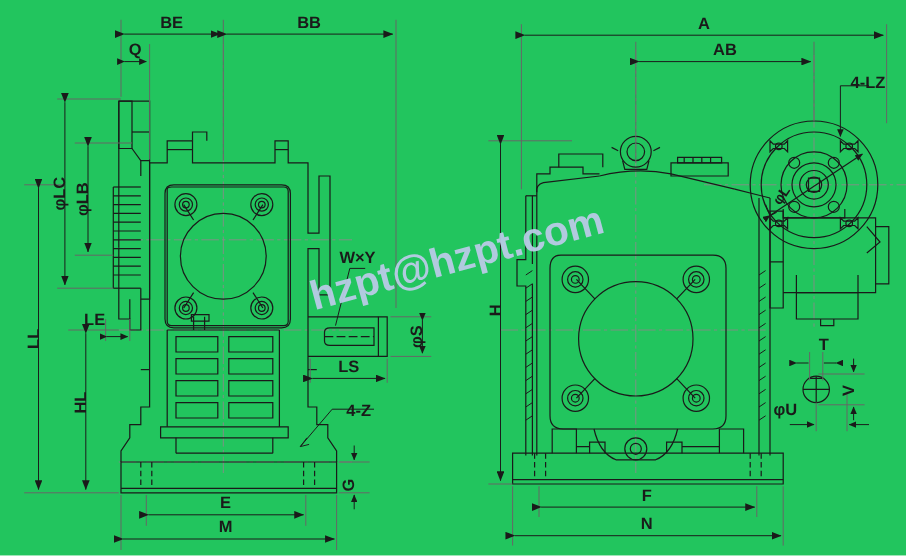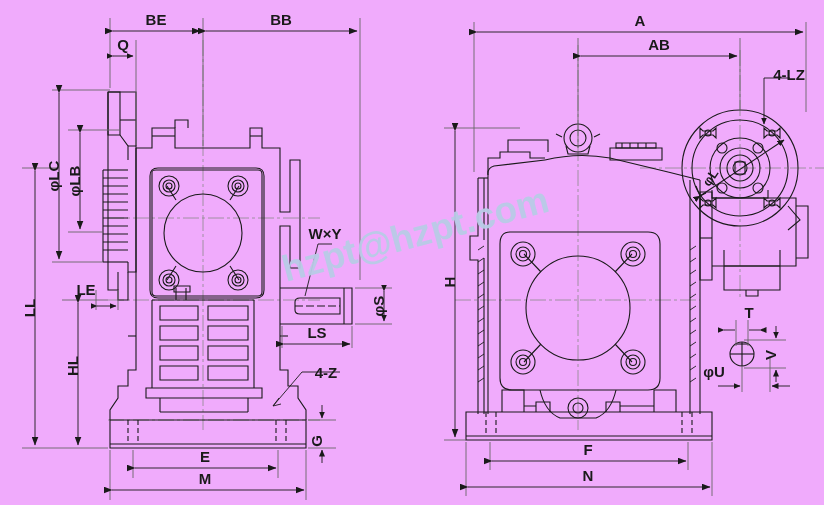--- a/index.html
+++ b/index.html
@@ -1,18 +1,18 @@
 <!DOCTYPE html>
 <html><head>
 <meta charset="utf-8">
 <style>
   html,body{margin:0;padding:0;background:#fff;}
   body{width:824px;height:505px;overflow:hidden;
        font-family:"Liberation Sans","DejaVu Sans",sans-serif;}
-  #stage{position:relative;width:824px;height:505px;background:#f0abfc;text-align:right;}
+  #stage{position:relative;width:824px;height:505px;background:#22c55e;text-align:right;}
   svg#dwg{position:absolute;left:0;top:0;width:824px;height:505px;}
   .lbl{font-family:"Liberation Sans","DejaVu Sans",sans-serif;
        font-size:15px;font-weight:bold;fill:#1a1a1a;}
   .lbl.sm{font-size:13px;}
   .wm{font-family:"Liberation Sans","DejaVu Sans",sans-serif;
       font-size:37px;font-weight:bold;fill:#b9cbe6;opacity:.95;}
 </style>
 </head>
 <body>
 

